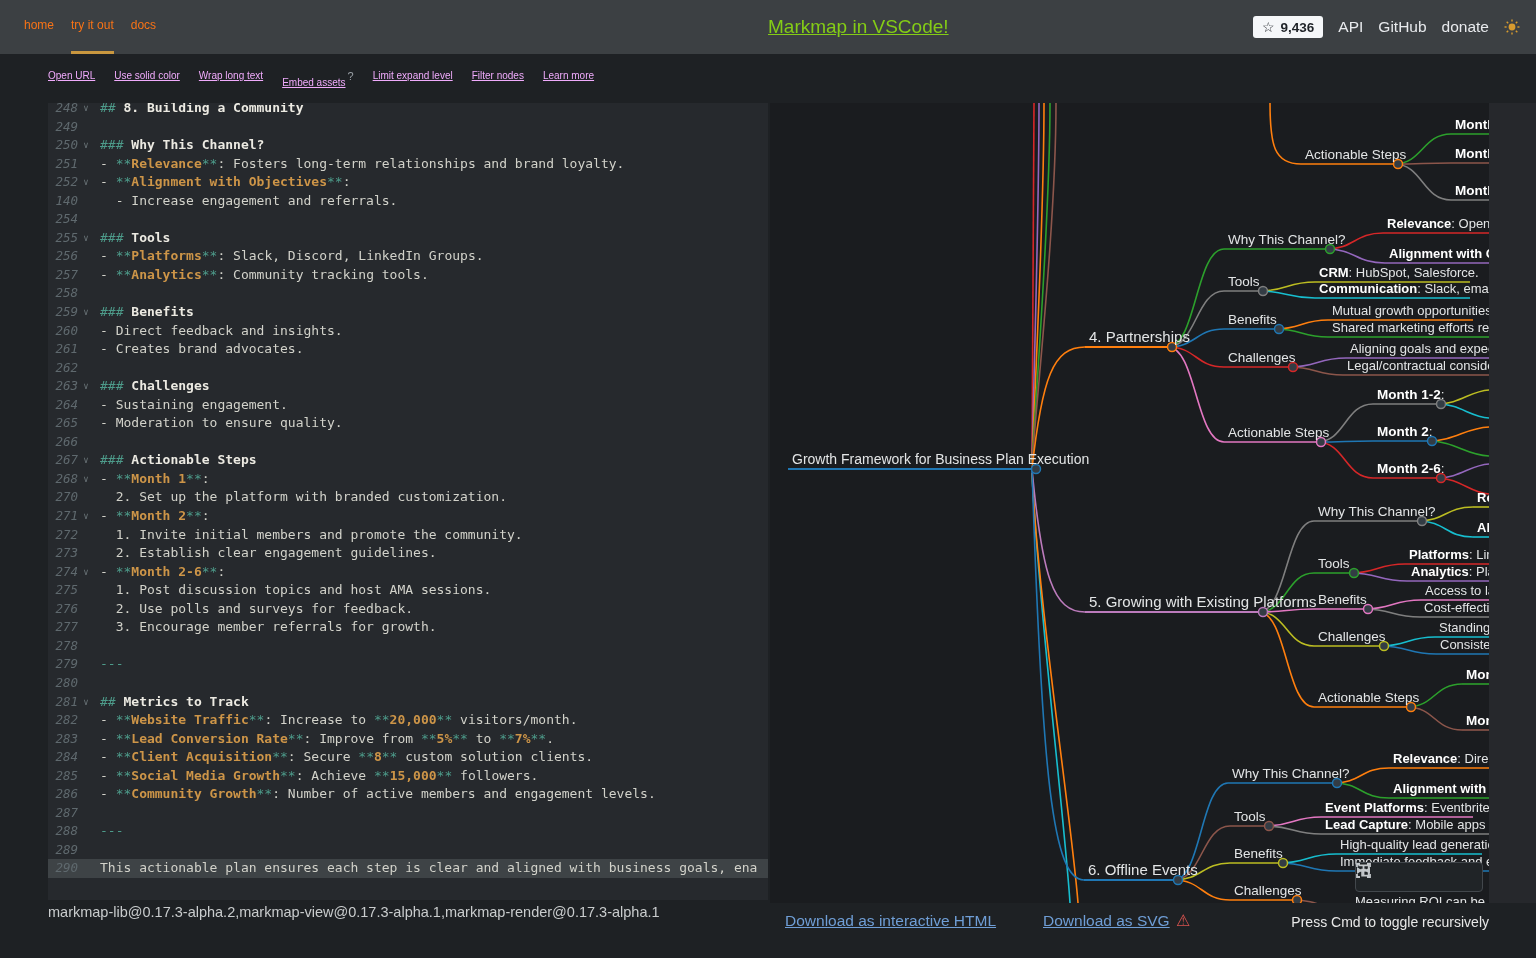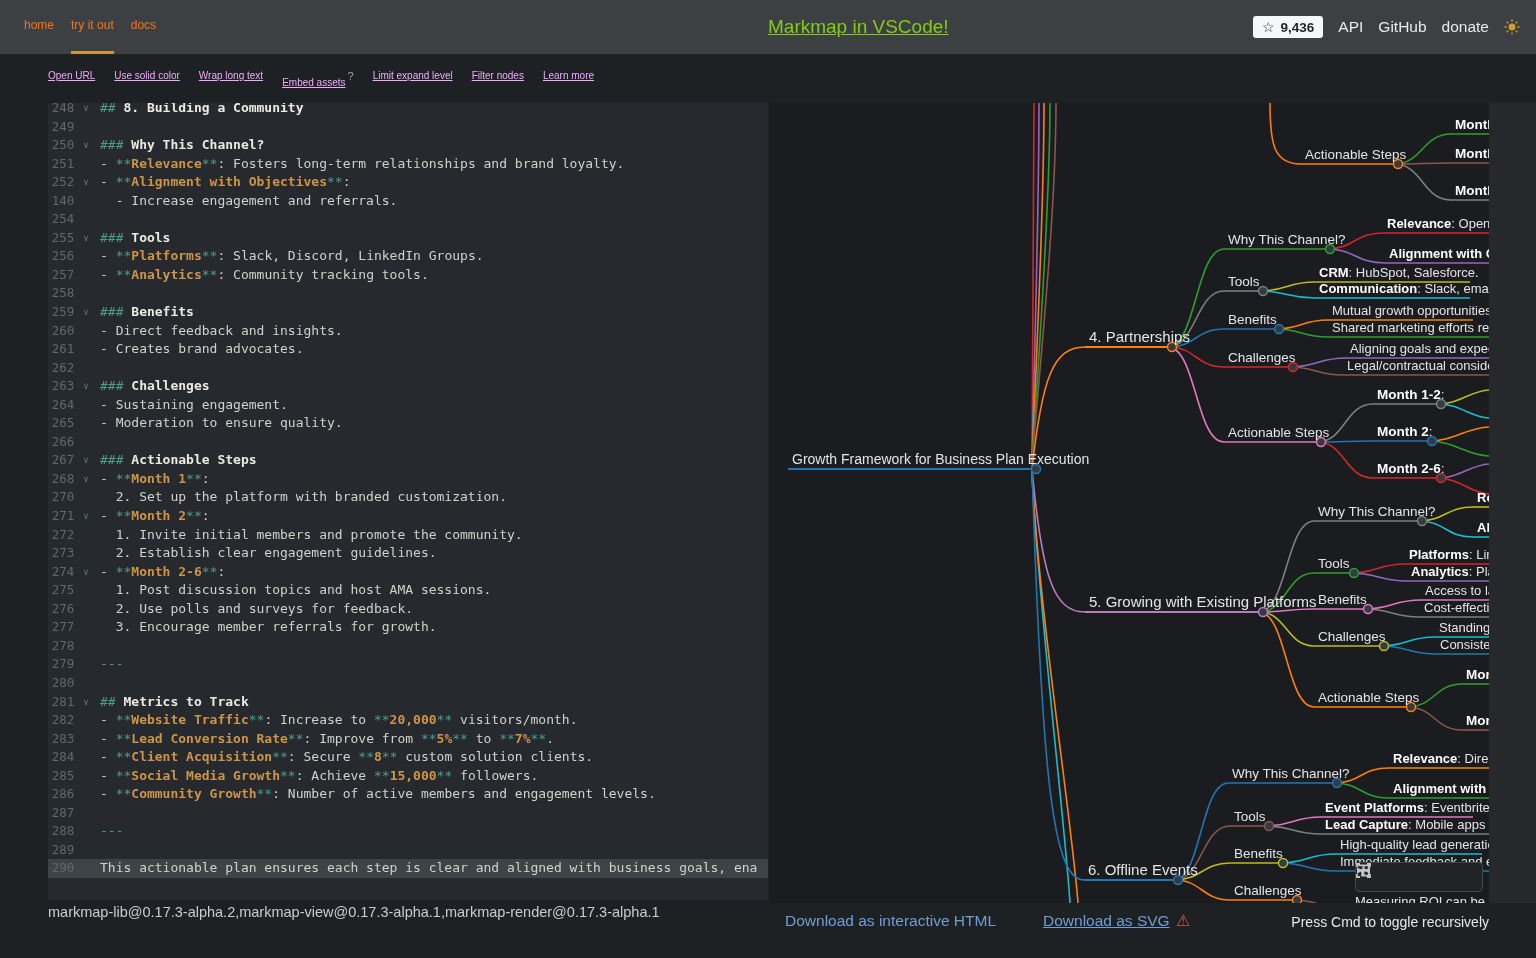--- a/index.html
+++ b/index.html
@@ -19,38 +19,38 @@
   
   .toolbar{position:absolute;left:48px;top:70px;display:flex;gap:19px;align-items:flex-start;}
   .tb-link{color:#f0abfc;font-size:10px;text-decoration:underline;cursor:pointer;white-space:nowrap;}
   .tb-sup{color:#9aa0a6;font-size:11px;vertical-align:super;text-decoration:none;display:inline-block;margin-left:2px;}
   
   .editor{position:absolute;left:48px;top:103px;width:720px;height:797px;background:#26292d;overflow:hidden;
     font-family:"DejaVu Sans Mono",monospace;font-size:13px;}
   #lines{margin-top:-4px;}
   .ln{display:flex;height:18.56px;line-height:18.56px;white-space:pre;}
   .ln.active{background:#3e4346;}
-  .g{width:30px;text-align:center;color:#5f696e;flex:none;font-size:12.5px;}
+  .g{width:30px;text-align:right;color:#5f696e;flex:none;font-size:12.5px;font-style:italic;}
   .fold{width:16px;text-align:center;color:#6a7478;font-size:9px;flex:none;}
   .code{padding-left:6px;}
   .tk-h,.tk-a,.tk-d{color:#4d9b8a;}
   .tk-t{color:#eceae2;font-weight:bold;}
   .tk-p{color:#d2d2ca;}
   .tk-n,.tk-o{color:#cd9548;font-weight:bold;}
   .versions{position:absolute;left:48px;top:904px;color:#c9cccd;font-size:14.5px;}
   
   .map-panel{position:absolute;left:770px;top:103px;width:719px;height:800px;background:#1a1c1f;overflow:hidden;}
   .map-panel svg{position:absolute;left:0;top:0;}
   .strip{position:absolute;left:1489px;top:103px;width:47px;height:800px;background:#26282c;}
   .map-toolbar{position:absolute;left:585px;top:759px;width:128px;height:30px;background:#202427;border:1px solid #42474c;
     border-radius:4px;display:flex;align-items:center;justify-content:space-between;padding:0 9px;box-sizing:border-box;}
   .mt-btn{width:17px;height:17px;display:flex;align-items:center;justify-content:center;cursor:pointer;color:#c3c7ca;}
   .mt-btn svg{display:block;}
   
-  .dl-html{position:absolute;left:785px;top:912px;color:#6f9ed6;font-size:15.5px;cursor:pointer;}
+  .dl-html{position:absolute;left:785px;top:912px;color:#6f9ed6;font-size:15.5px;text-decoration:underline;cursor:pointer;}
   .dl-svg{position:absolute;left:1043px;top:912px;color:#6f9ed6;font-size:15.5px;text-decoration:underline;cursor:pointer;}
   .warn{position:absolute;left:1176px;top:911px;color:#d9534f;font-size:16px;}
   .hint{position:absolute;right:47px;top:914px;color:#e8e8e8;font-size:14px;}
   svg text{font-family:"Liberation Sans",sans-serif;}
   svg .mm-r{fill:#e3e5e6;}
   svg .mm-b{fill:#ffffff;font-weight:bold;}
 </style>
 </head>
 <body>
 

